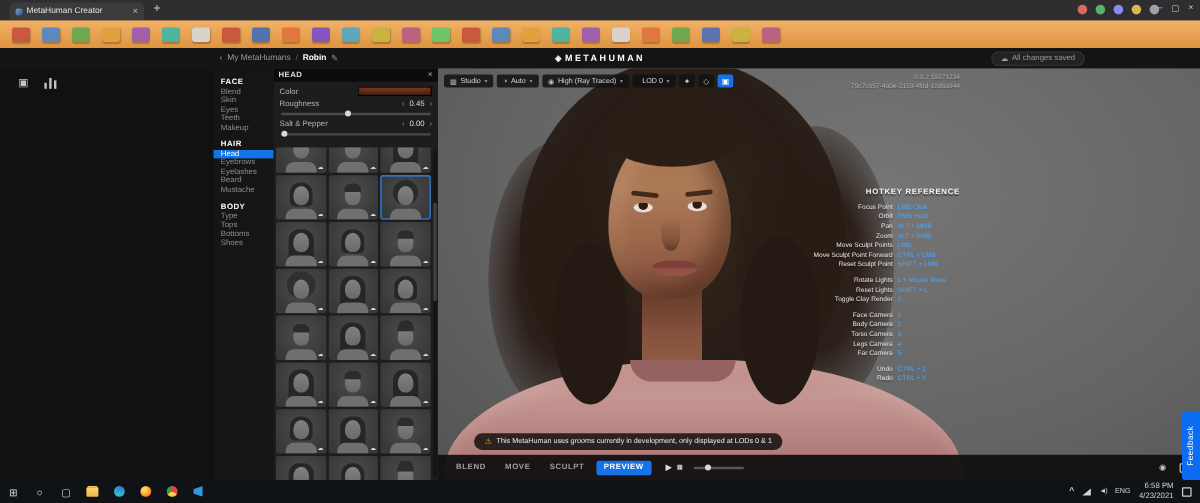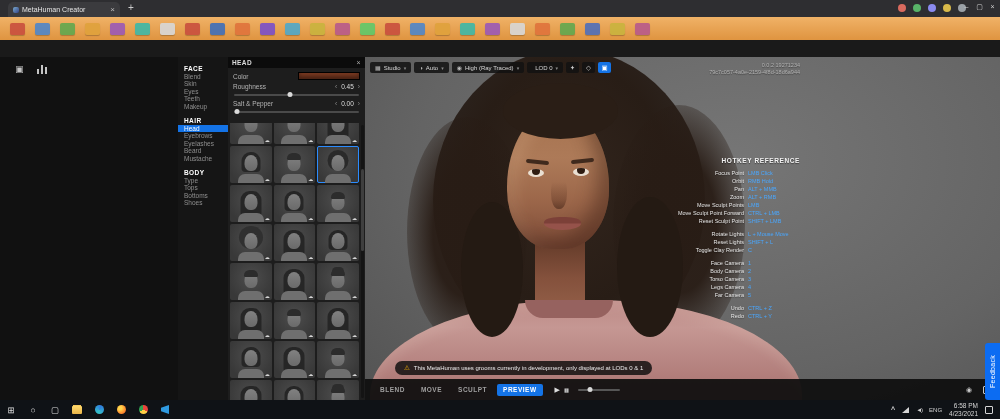--- a/index.html
+++ b/index.html
@@ -214,20 +214,37 @@
       <span class="bm" style="background: rgb(61, 184, 168);"></span>
       <span class="bm" style="background: rgb(155, 89, 182);"></span>
       <span class="bm" style="background: rgb(216, 216, 216);"></span>
       <span class="bm" style="background: rgb(224, 115, 60);"></span>
       <span class="bm" style="background: rgb(98, 168, 79);"></span>
       <span class="bm" style="background: rgb(79, 111, 186);"></span>
       <span class="bm" style="background: rgb(201, 180, 62);"></span>
       <span class="bm" style="background: rgb(184, 90, 139);"></span>
     </div>
 
+  <div class="appbar">
+    <div class="crumbs">
+      <span class="crumb-ic back-icon">‹</span>
+      <span class="crumb-root">My MetaHumans</span>
+      <span class="crumb-sep">/</span>
+      <span class="crumb-cur">Robin</span>
+      <span class="crumb-ic edit-icon">✎</span>
+    </div>
+    <div class="logo">
+      <span class="logo-ic logo-icon">◈</span>
+      <span>METAHUMAN</span>
+    </div>
+    <div class="status">
+      <span class="cloud-check-icon">☁</span>
+      <span>All changes saved</span>
+    </div>
+  </div>
 
   <div class="rail">
     <div class="rail-icons">
 
     <span class="rail-btn portrait-icon">▣</span>
         <span class="rail-btn stats-icon"></span>
       </div>
   </div>
 
   <div class="cats">

